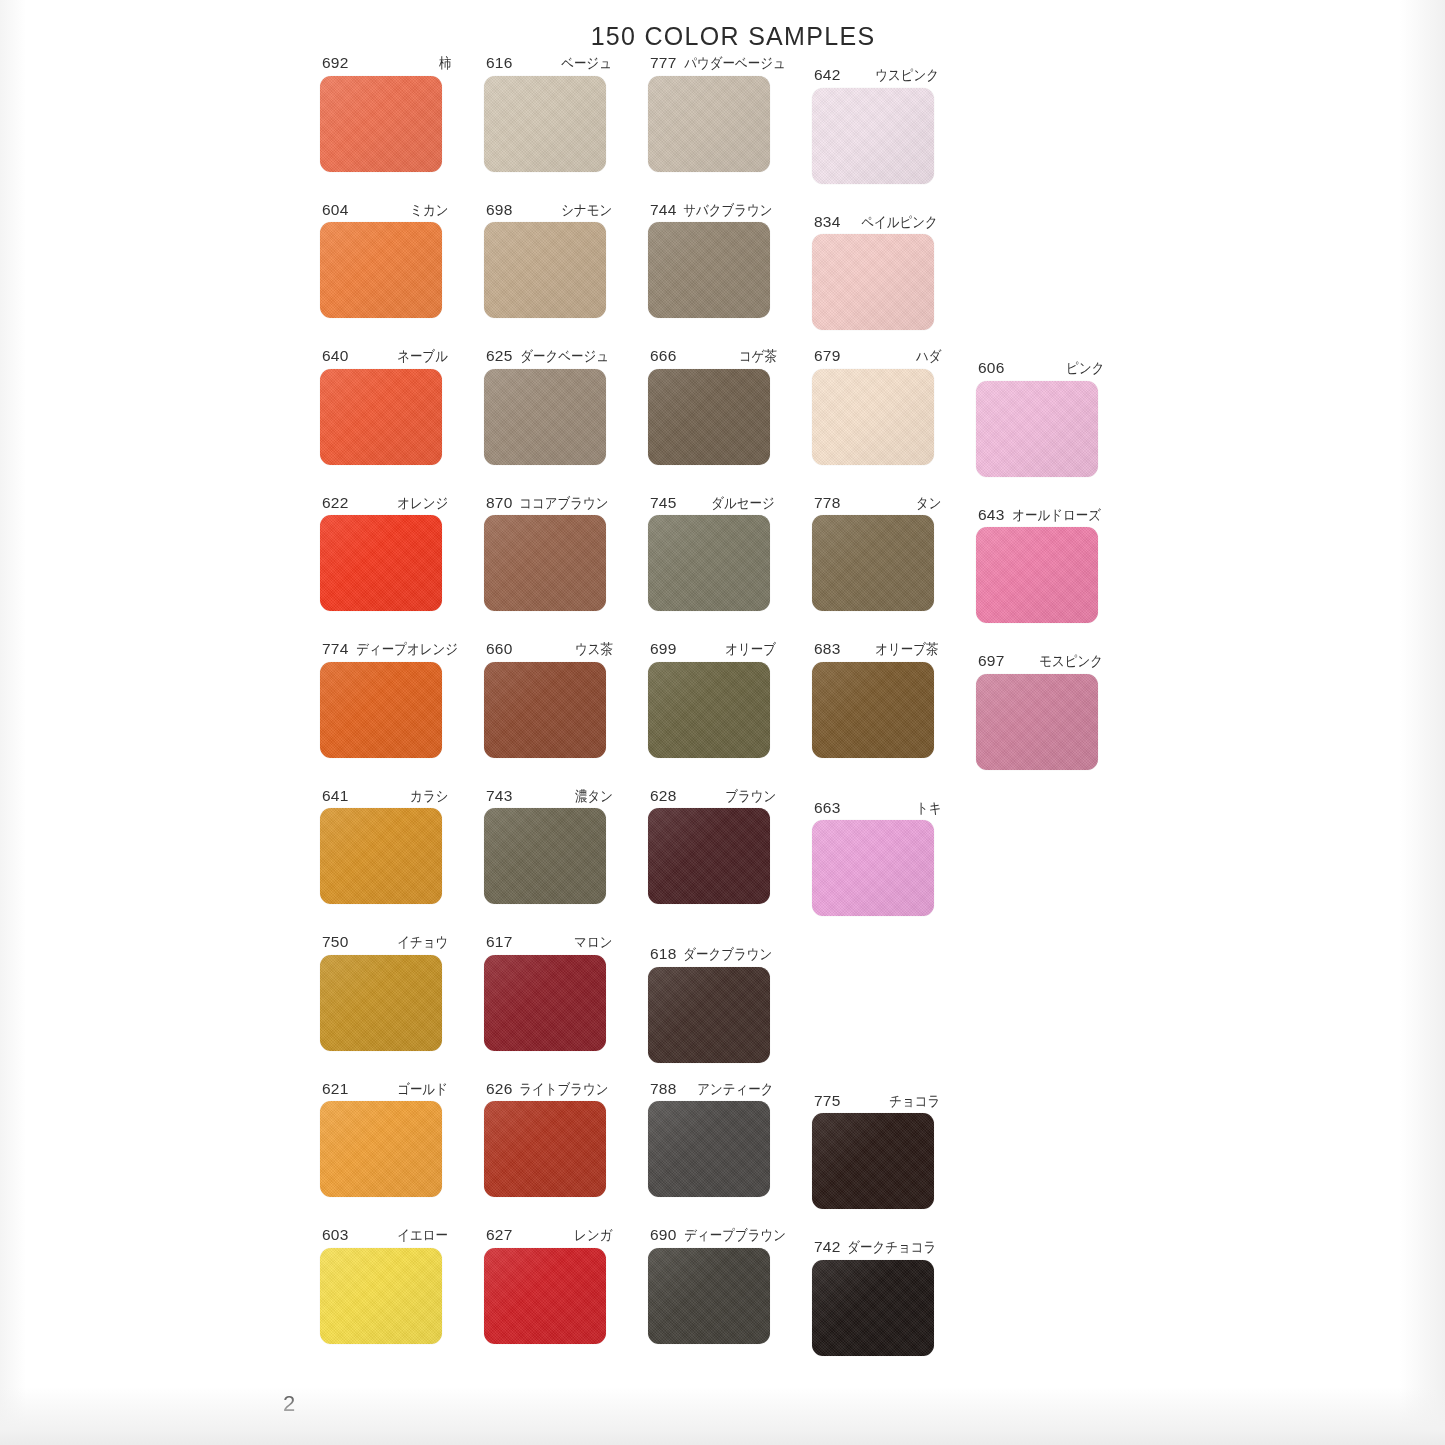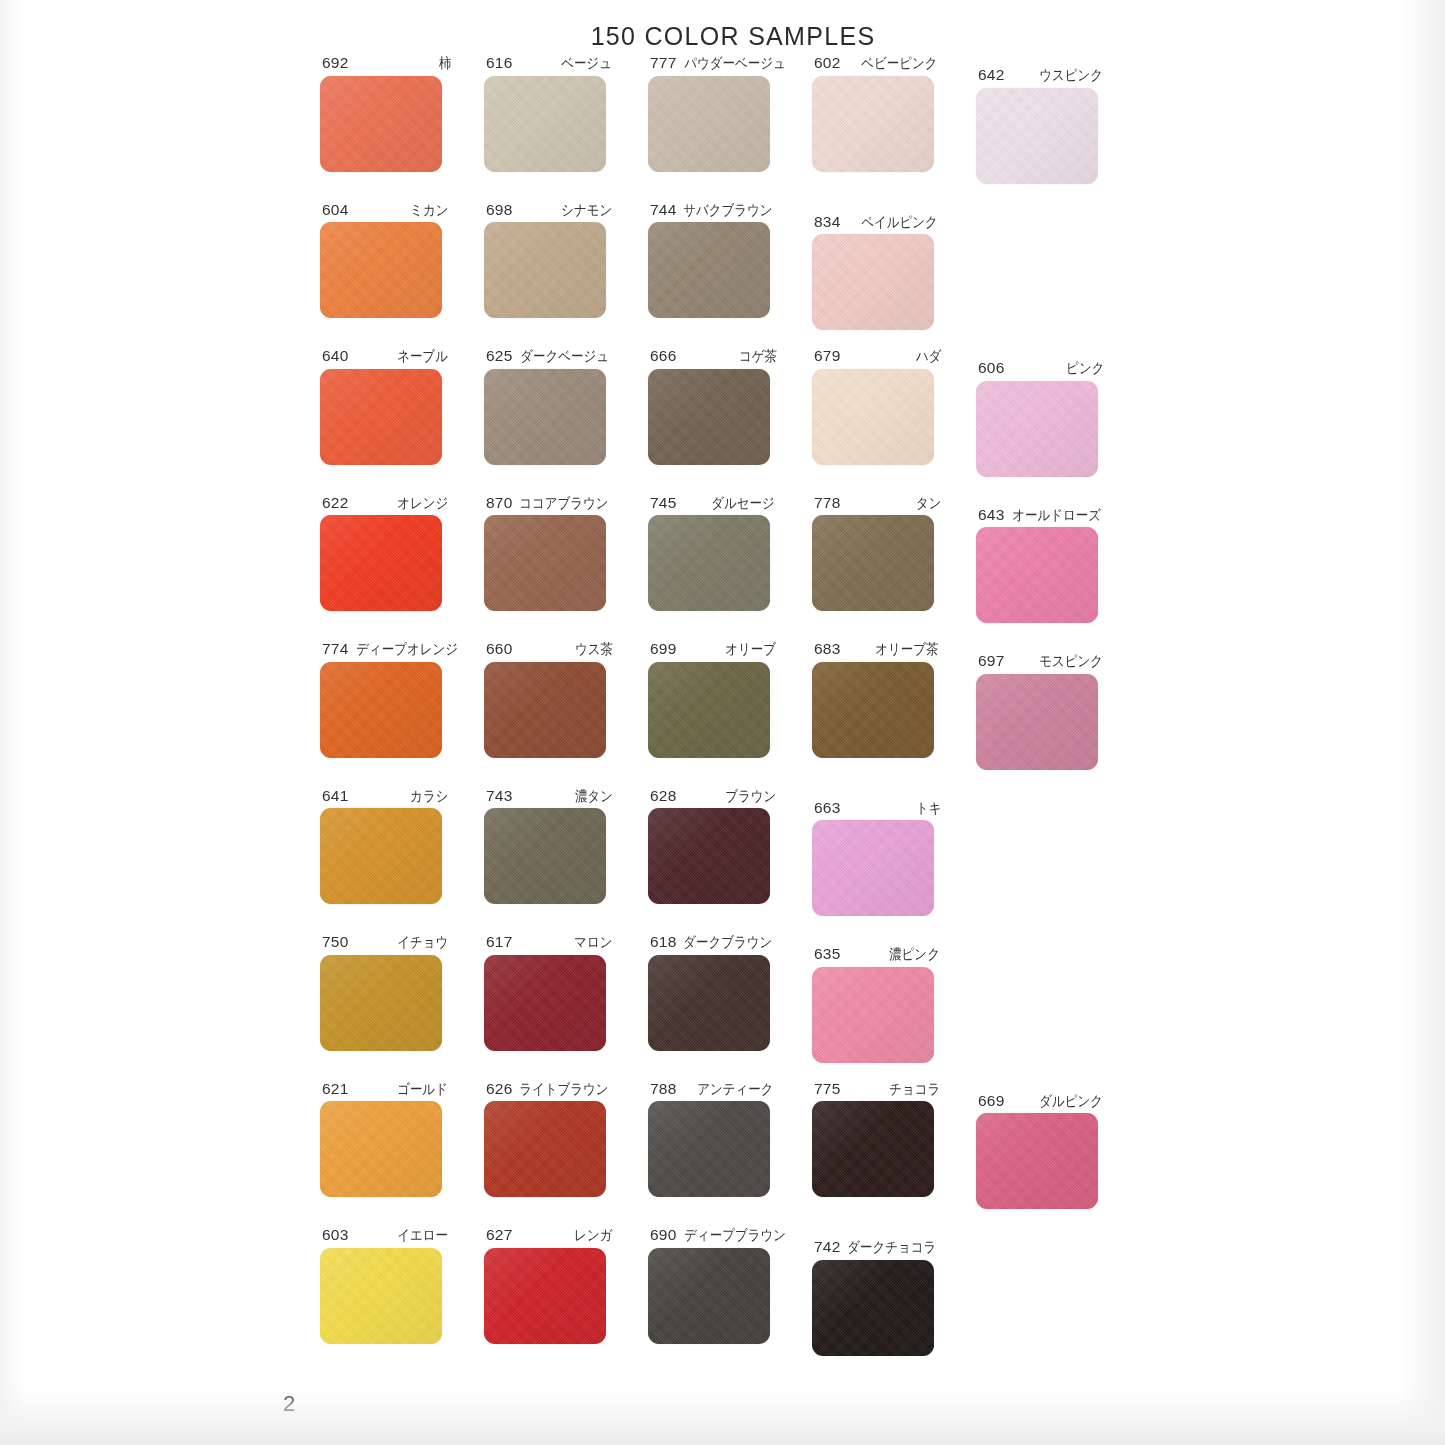--- a/index.html
+++ b/index.html
@@ -148,27 +148,20 @@
         </div>
         <div class="cell">
           <div class="cell-caption">
             <span class="cell-code">777</span>
             <span class="cell-name">パウダーベージュ</span>
           </div>
           <div class="swatch" style="background: rgb(202, 190, 174);"></div>
         </div>
         <div class="cell">
           <div class="cell-caption">
-            <span class="cell-code">602</span>
-            <span class="cell-name">ベビーピンク</span>
-          </div>
-          <div class="swatch" style="background: rgb(242, 220, 213);"></div>
-        </div>
-        <div class="cell">
-          <div class="cell-caption">
             <span class="cell-code">642</span>
             <span class="cell-name">ウスピンク</span>
           </div>
           <div class="swatch" style="background: rgb(242, 227, 236);"></div>
         </div>
       </div>
       <div class="row">
         <div class="cell">
           <div class="cell-caption">
             <span class="cell-code">604</span>
@@ -354,27 +347,20 @@
           </div>
           <div class="swatch" style="background: rgb(140, 32, 41);"></div>
         </div>
         <div class="cell">
           <div class="cell-caption">
             <span class="cell-code">618</span>
             <span class="cell-name">ダークブラウン</span>
           </div>
           <div class="swatch" style="background: rgb(67, 48, 42);"></div>
         </div>
-        <div class="cell">
-          <div class="cell-caption">
-            <span class="cell-code">635</span>
-            <span class="cell-name">濃ピンク</span>
-          </div>
-          <div class="swatch" style="background: rgb(243, 138, 168);"></div>
-        </div>
       </div>
       <div class="row">
         <div class="cell">
           <div class="cell-caption">
             <span class="cell-code">621</span>
             <span class="cell-name">ゴールド</span>
           </div>
           <div class="swatch" style="background: rgb(240, 160, 56);"></div>
         </div>
         <div class="cell">
@@ -391,27 +377,20 @@
           </div>
           <div class="swatch" style="background: rgb(75, 72, 70);"></div>
         </div>
         <div class="cell">
           <div class="cell-caption">
             <span class="cell-code">775</span>
             <span class="cell-name">チョコラ</span>
           </div>
           <div class="swatch" style="background: rgb(42, 26, 22);"></div>
         </div>
-        <div class="cell">
-          <div class="cell-caption">
-            <span class="cell-code">669</span>
-            <span class="cell-name">ダルピンク</span>
-          </div>
-          <div class="swatch" style="background: rgb(221, 96, 129);"></div>
-        </div>
       </div>
       <div class="row">
         <div class="cell">
           <div class="cell-caption">
             <span class="cell-code">603</span>
             <span class="cell-name">イエロー</span>
           </div>
           <div class="swatch" style="background: rgb(246, 222, 74);"></div>
         </div>
         <div class="cell">

